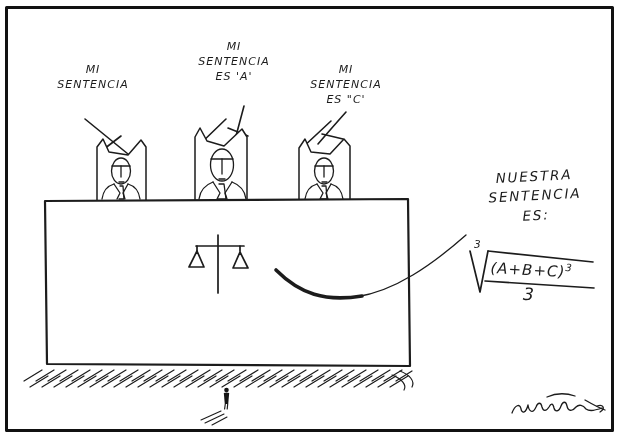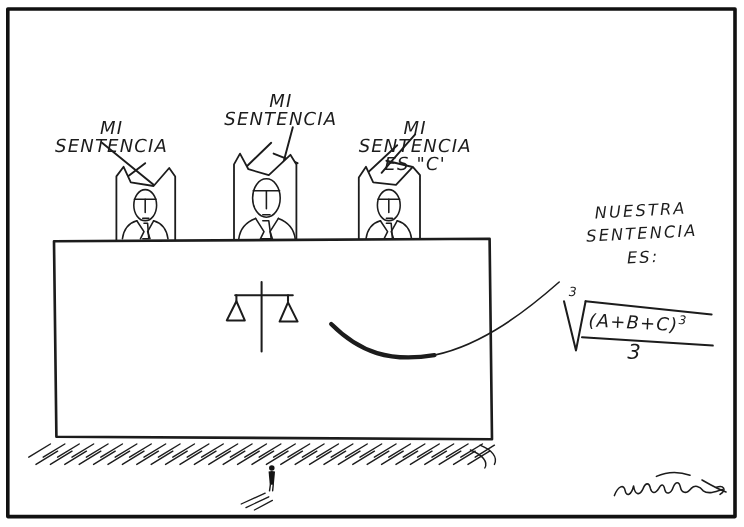--- a/index.html
+++ b/index.html
@@ -1,21 +1,21 @@
 <!DOCTYPE html>
 <html><head>
 <meta charset="utf-8">
 <style>
   html,body{margin:0;padding:0;background:#ffffff;}
   #canvas{position:relative;width:620px;height:439px;background:#ffffff;overflow:hidden;
           font-family:"DejaVu Sans",sans-serif;color:#1c1c1c;}
   svg{position:absolute;left:0;top:0;}
   .hand{position:absolute;font-style:italic;text-align:center;color:#1c1c1c;}
   .hand div{line-height:15px;white-space:nowrap;}
-  .label{font-size:15px;letter-spacing:1px;margin-top:38px;}
+  .label{font-size:11px;letter-spacing:1px;}
   .verdict{font-size:13.5px;letter-spacing:1.8px;transform:rotate(-3deg);}
   .math{position:absolute;font-style:italic;font-size:15px;letter-spacing:1px;
         transform:rotate(3deg);transform-origin:left top;white-space:nowrap;}
   .math sup{font-size:10px;letter-spacing:0;}
   .root-index{position:absolute;font-style:italic;font-size:10.5px;}
   .denom{position:absolute;font-style:italic;font-size:17px;transform:rotate(3deg);}
 </style>
 </head>
 <body>
 
@@ -121,20 +121,21 @@
     </g>
   </svg>
 
   <div class="hand label" style="left:40px;top:62px;width:106px;">
     <div>MI</div>
     <div>SENTENCIA</div>
   </div>
   <div class="hand label" style="left:184px;top:39px;width:100px;">
     <div>MI</div>
     <div>SENTENCIA</div>
+    <div>ES 'A'</div>
   </div>
   <div class="hand label" style="left:296px;top:62px;width:100px;">
     <div>MI</div>
     <div>SENTENCIA</div>
     <div>ES "C'</div>
   </div>
 
   <div class="hand verdict" style="left:480px;top:167px;width:110px;line-height:19px;">
     <div style="line-height:19px;">NUESTRA</div>
     <div style="line-height:19px;">SENTENCIA</div>

